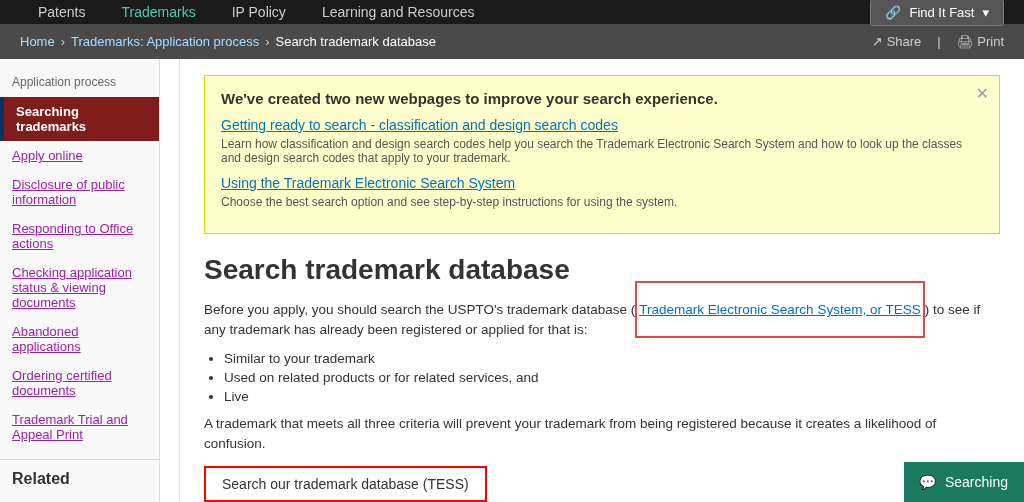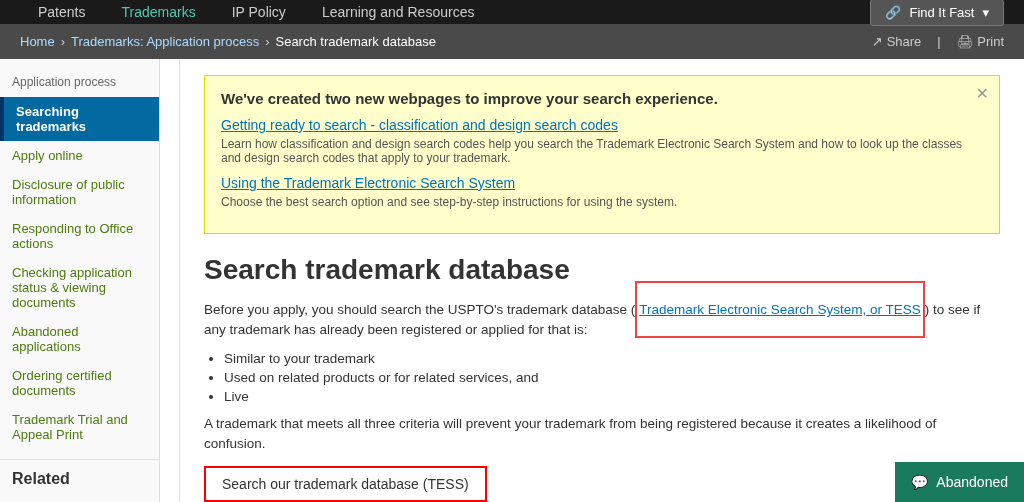--- a/index.html
+++ b/index.html
@@ -92,25 +92,26 @@
       background: #f9f9f9;
     }
     .sidebar-section-title {
       color: #666;
       font-size: 12px;
       padding: 0 12px 8px 12px;
     }
     .sidebar-item {
       padding: 7px 12px;
       font-size: 13px;
-      color: #4d7c0f;
-      cursor: pointer;
+      color: #a21caf;
+      cursor: pointer;
+      text-decoration: underline;
     }
     .sidebar-item.active {
-      background: #0369a1;
+      background: #7f1d1d;
       color: #fff;
       text-decoration: none;
       font-weight: bold;
       border-left: 4px solid #003366;
     }
 
     
     .main {
       flex: 1;
       padding: 16px 24px;
@@ -312,14 +313,14 @@
 
       <div class="search-btn-row">
         <button class="search-db-btn">Search our trademark database (TESS)</button>
       </div>
     </div>
   </div>
 </div>
 
 <button class="feedback-btn">
   <span>💬</span>
-  <span>Abandoned</span>
+  <span>Searching</span>
 </button>
 
 </body></html>

